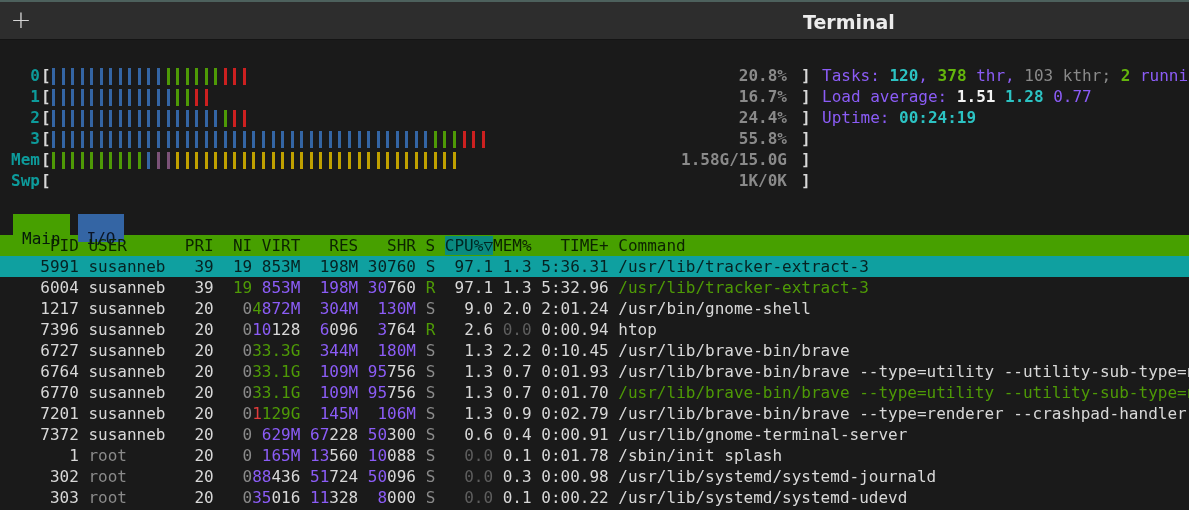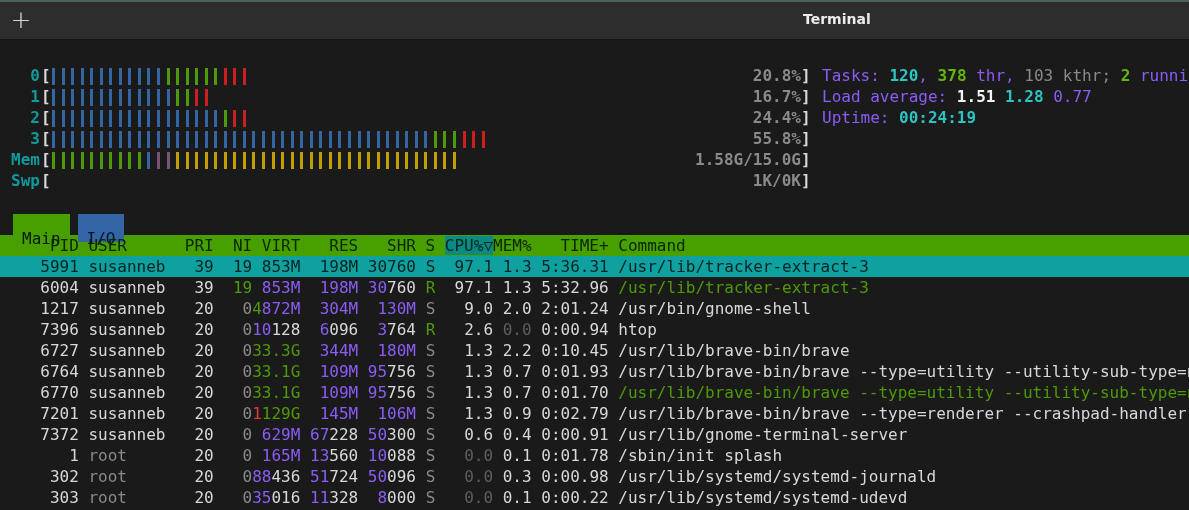--- a/index.html
+++ b/index.html
@@ -2,32 +2,32 @@
 <html><head>
 <meta charset="utf-8">
 <style>
   * { margin:0; padding:0; box-sizing:border-box; }
   html,body { width:1189px; height:510px; overflow:hidden; }
   body { background:#1a1a1a; font-family:"DejaVu Sans Mono","Liberation Mono",monospace; font-size:16px; color:#d8d8d8; }
 
   
   .titlebar { height:40px; background:#2d2d2d; border-top:2px solid #4d615d; border-bottom:1px solid #141414; position:relative; }
   .newtab { position:absolute; left:8px; top:0px; width:26px; height:36px; color:#d5d5d5; font-size:25px; font-weight:200; text-align:center; line-height:36px; cursor:default; font-family:"DejaVu Sans","Liberation Sans",sans-serif; }
-  .wtitle { position:absolute; left:803px; top:9px; font-family:"DejaVu Sans","Liberation Sans",sans-serif; font-weight:bold; font-size:14px; color:#ececec; }
+  .wtitle { position:absolute; left:803px; top:9px; font-family:"DejaVu Sans","Liberation Sans",sans-serif; font-weight:bold; font-size:19px; color:#ececec; }
 
   
   .screen { position:relative; }
   .meters { padding-top:26px; }
   .meter  { position:relative; height:21px; white-space:pre; }
   .mlabel { position:absolute; left:0; width:40px; text-align:right; color:#0d9b9b; font-weight:bold; }
   .lb     { position:absolute; left:41px; color:#d8d8d8; font-weight:bold; }
   .rb     { position:absolute; left:801px; color:#d8d8d8; font-weight:bold; }
   .bars   { position:absolute; left:52px; top:2px; height:17px; display:flex; }
   .bars i { display:block; width:3px; height:17px; margin-right:6.55px; }
-  .mval   { position:absolute; left:601px; width:200px; text-align:right; color:#8a8a8a; font-weight:bold; }
+  .mval   { position:absolute; left:587px; width:200px; text-align:right; color:#8a8a8a; font-weight:bold; }
   .rinfo  { position:absolute; left:822px; top:0; white-space:pre; }
 
   
   .tabs { margin-top:22px; margin-left:13px; height:21px; line-height:21px; white-space:pre; }
   .tab  { display:inline-block; height:21px; color:#05190a; padding:14px 9px; }
   .tab.active { background:#47a000; }
   .tab.inactive { background:#3465a4; color:#0a1526; margin-left:8px; }
 
   
   .row { height:21px; line-height:21px; white-space:pre; padding-left:21px; width:1189px; overflow:hidden; }

